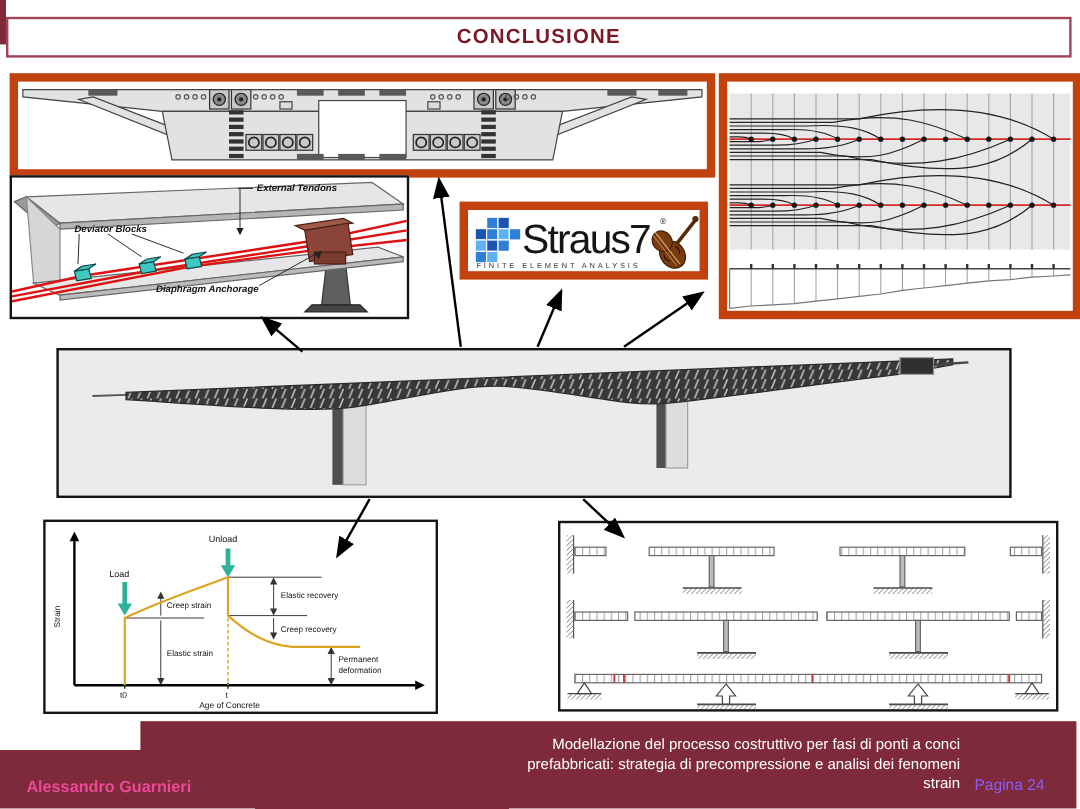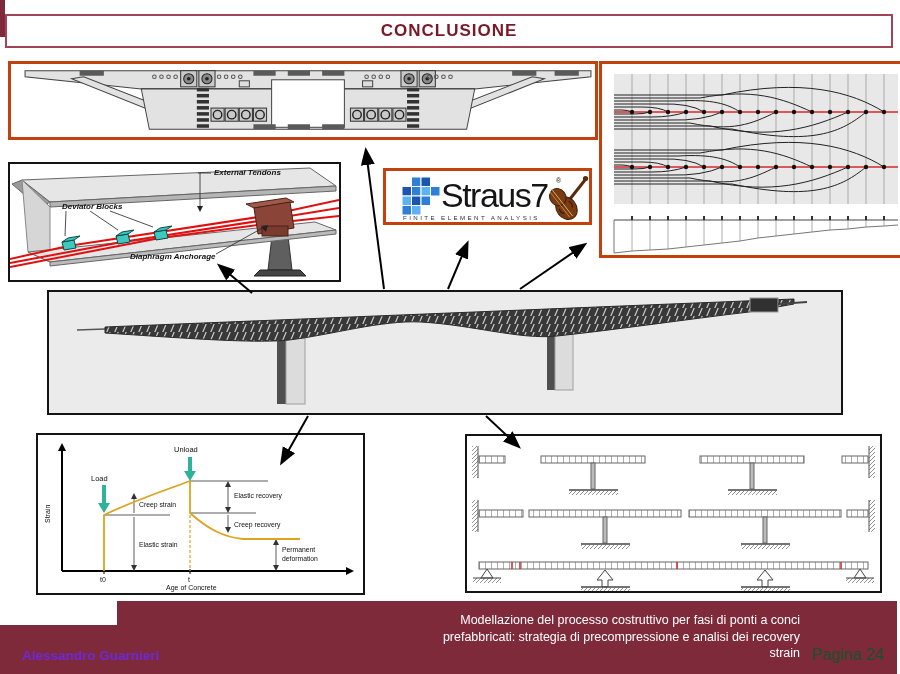--- a/index.html
+++ b/index.html
@@ -7,38 +7,38 @@
          font-family:"Liberation Sans",sans-serif;}
   .abs{position:absolute;}
   
   #corner-strip{left:0;top:0;width:5px;height:37px;background:#7E2A3A;}
   #title-box{left:5px;top:14px;width:884px;height:30px;border:2px solid #A04458;background:#fff;
              display:flex;align-items:center;justify-content:center;}
   #title-box span{color:#7A1828;font-weight:bold;font-size:17px;letter-spacing:1px;}
   
   .fig{background:#fff;}
   .b2{border:2px solid #141414;}
-  .b3{border:3px solid #c2410c;padding-left:10px;}
+  .b3{border:7px solid #c2410c;}
   #boxA{left:8px;top:61px;width:574px;height:73px;}
-  #boxB{left:8px;top:162px;width:329px;height:116px;}
+  #boxB{left:8px;top:146px;width:329px;height:116px;}
   #boxC{left:383px;top:168px;width:193px;height:51px;}
   #boxD{left:599px;top:61px;width:288px;height:191px;}
   #boxE{left:47px;top:290px;width:792px;height:121px;background:#EBEBEB;}
   #boxF{left:36px;top:433px;width:325px;height:158px;}
   #boxG{left:465px;top:434px;width:413px;height:155px;}
   .fig svg{display:block;width:100%;height:100%;}
   
   #overlay{left:0;top:0;width:900px;height:674px;pointer-events:none;}
   
   #bar-upper{left:117px;top:601px;width:780px;height:24px;background:#7E2A3A;}
   #bar-lower{left:0;top:625px;width:897px;height:49px;background:#7E2A3A;}
-  #author{left:22px;top:648px;color:#6d28d9;font-size:13.5px;font-weight:bold;}
+  #author{left:22px;top:648px;color:#ec4899;font-size:13.5px;font-weight:bold;}
   #caption{right:100px;top:612px;width:560px;text-align:right;color:#fff;
            font-size:12.5px;font-weight:normal;line-height:16.5px;}
-  #page-num{left:812px;top:646px;color:#14532d;font-size:16px;}
+  #page-num{left:812px;top:646px;color:#8b5cf6;font-size:13px;}
   text{font-family:"Liberation Sans",sans-serif;}
 </style>
 </head>
 <body>
 
 <div id="slide">
 
   <div class="abs" id="corner-strip"></div>
   <div class="abs" id="title-box">
     <span>CONCLUSIONE</span>
@@ -498,18 +498,18 @@
       <line x1="308" y1="416" x2="282" y2="462" marker-end="url(#ah)"></line>
       <line x1="486" y1="416" x2="518" y2="446" marker-end="url(#ah)"></line>
     </g>
   </svg>
 
   <div class="abs" id="bar-upper"></div>
   <div class="abs" id="bar-lower"></div>
   <div class="abs" id="author">Alessandro Guarnieri</div>
   <div class="abs" id="caption">
     <div>Modellazione del processo costruttivo per fasi di ponti a conci</div>
-    <div>prefabbricati: strategia di precompressione e analisi dei recovery</div>
+    <div>prefabbricati: strategia di precompressione e analisi dei fenomeni</div>
     <div>strain</div>
   </div>
   <div class="abs" id="page-num">Pagina 24</div>
 
 </div>
 
 </body></html>

